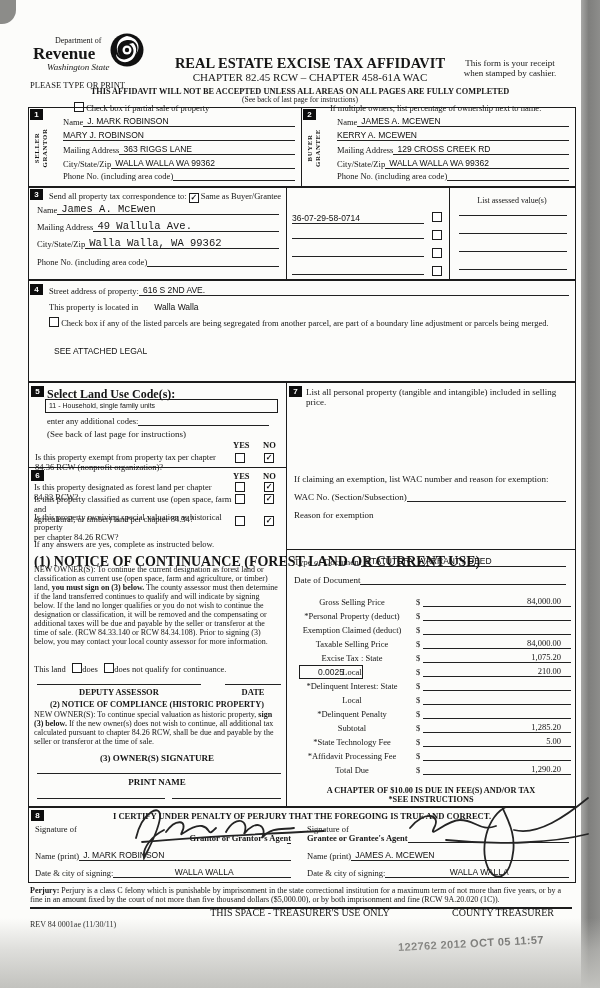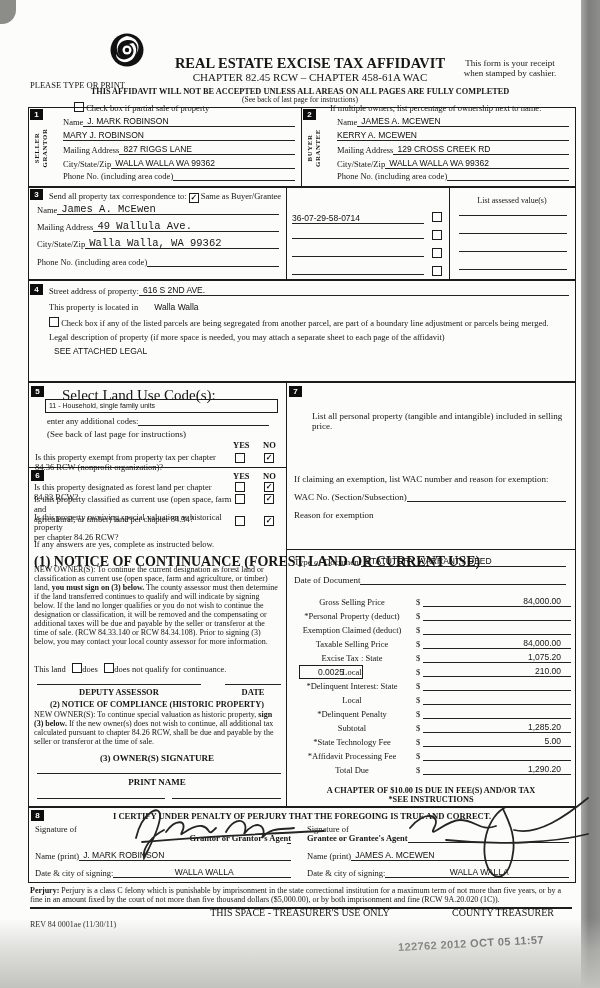--- a/index.html
+++ b/index.html
@@ -26,39 +26,44 @@
   .sideways{transform:rotate(-90deg);transform-origin:center;}
   .f85{font-size:8.5px;line-height:10px;}
   .f8{font-size:8px;line-height:9px;}
   .f75{font-size:7.5px;line-height:8.5px;}
   .f9{font-size:9px;line-height:10px;}
   .val{font-family:"Liberation Sans",sans-serif;font-size:8.5px;color:#0f0f0f;}
   .mrow{position:absolute;display:flex;align-items:flex-end;height:13px;font-size:8.5px;}
   .mlabel{width:122px;text-align:center;white-space:nowrap;}
   .mdollar{width:10px;text-align:center;}
   .mline{flex:1;border-bottom:1px solid #222;text-align:right;}
-  .mval{font-family:Liberation Sans, sans-serif;font-size:8.5px;padding-right:10px;margin-top:40px;}
+  .mval{font-family:Liberation Serif, serif;font-size:8.5px;padding-right:10px;margin-top:40px;}
   .para{text-align:left;}
   svg.sig{position:absolute;pointer-events:none;}
   .gray-strip{position:absolute;top:0;right:0;width:19px;height:988px;
       background:linear-gradient(90deg,#a8a8a6,#7f7f7d 40%,#8d8d8b);}
   .bottom-band{position:absolute;left:0;bottom:0;width:600px;height:70px;
       background:linear-gradient(180deg,rgba(200,200,196,0) 0%,rgba(198,198,194,.55) 45%,#c2c2be 100%);}
   .corner{position:absolute;left:0;top:0;width:16px;height:24px;background:#6f6f6d;border-radius:0 0 14px 0;opacity:.8;}
   .stamp{position:absolute;left:398px;top:941px;transform:rotate(-3deg);transform-origin:left center;
       font-family:"Liberation Sans",sans-serif;font-weight:bold;font-size:11px;color:#4a4a48;letter-spacing:.4px;}
 </style>
 </head>
 <body>
 
 <div class="page">
 
   <div class="corner"></div>
   <div class="gray-strip"></div>
 
+  <div class="abs" style="left:33px;top:36px;">
+    <div class="ser f8" style="padding-left:22px;">Department of</div>
+    <div class="ser b" style="font-size:17px;line-height:17px;">Revenue</div>
+    <div class="ser i" style="font-size:9px;padding-left:14px;">Washington State</div>
+  </div>
   <svg class="abs" style="left:108px;top:31px;" width="38" height="38" viewBox="0 0 38 38">
     <circle cx="19" cy="19" r="16.5" fill="#111"></circle>
     <path d="M19 5 C9 7 6 18 12 25 C7 19 10 10 19 9 C28 8 32 16 28 23 C33 17 31 7 19 5 Z" fill="#fff"></path>
     <path d="M25 12 C31 17 28 29 19 31 C13 32 8 28 8 23 C10 28 16 30 21 27 C27 24 27 16 21 13 Z" fill="#fff"></path>
     <circle cx="19" cy="19" r="4.5" fill="#fff"></circle>
     <circle cx="19" cy="19" r="2.2" fill="#111"></circle>
   </svg>
 
   <div class="abs ser b ctr" style="left:120px;top:55px;width:380px;font-size:14.5px;">REAL ESTATE EXCISE TAX AFFIDAVIT</div>
   <div class="abs ser ctr" style="left:120px;top:71px;width:380px;font-size:11px;">CHAPTER 82.45 RCW – CHAPTER 458-61A WAC</div>
@@ -85,21 +90,21 @@
     </div>
     <div class="frow f85 ser" style="left:34px;top:8px;width:232px;">
       <span class="flbl">Name</span>
       <span class="fill val">J. MARK ROBINSON</span>
     </div>
     <div class="frow f85 ser" style="left:34px;top:22px;width:232px;">
       <span class="fill val" style="padding-left:0;">MARY J. ROBINSON</span>
     </div>
     <div class="frow f85 ser" style="left:34px;top:36px;width:232px;">
       <span class="flbl">Mailing Address</span>
-      <span class="fill val">827 RIGGS LANE</span>
+      <span class="fill val">363 RIGGS LANE</span>
     </div>
     <div class="frow f85 ser" style="left:34px;top:50px;width:232px;">
       <span class="flbl">City/State/Zip</span>
       <span class="fill val">WALLA WALLA WA  99362</span>
     </div>
     <div class="frow f85 ser" style="left:34px;top:63px;width:232px;">
       <span class="flbl">Phone No. (including area code)</span>
       <span class="fill"></span>
     </div>
 
@@ -187,31 +192,30 @@
       <span class="fill val">616 S 2ND AVE.</span>
     </div>
     <div class="abs ser f85" style="left:20px;top:22px;">
       <span>This property is located in</span>
       <span class="val" style="margin-left:14px;">Walla Walla</span>
     </div>
     <div class="abs ser f85" style="left:20px;top:37px;width:520px;">
       <span class="cb"></span>
       <span>Check box if any of the listed parcels are being segregated from another parcel, are part of a boundary line adjustment or parcels being merged.</span>
     </div>
-    <div class="abs ser f85" style="left:20px;top:52px;width:520px;">Legal description of property (if more space is needed, you may attach a separate sheet to each page of the affidavit)</div>
     <div class="abs val" style="left:25px;top:66px;">SEE ATTACHED LEGAL</div>
   </div>
 
   <div class="box" style="left:28px;top:381px;width:546px;height:425px;">
     <div class="vline" style="left:257px;top:0;height:425px;"></div>
     <div class="hline" style="left:0;top:85px;width:257px;"></div>
     <div class="hline" style="left:257px;top:167px;width:289px;"></div>
 
     <div class="numsq" style="left:2px;top:4px;">5</div>
-    <div class="abs ser" style="left:33px;top:5px;font-size:15px;">Select Land Use Code(s):</div>
+    <div class="abs ser" style="left:18px;top:5px;font-size:12px;font-weight:bold;">Select Land Use Code(s):</div>
     <div class="abs san" style="left:16px;top:17px;width:228px;height:12px;border:1.5px solid #1c1c1c;font-size:7px;line-height:12px;padding-left:3px;">11 - Household, single family units</div>
     <div class="frow f85 ser" style="left:18px;top:34px;width:222px;">
       <span class="flbl">enter any additional codes:</span>
       <span class="fill"></span>
     </div>
     <div class="abs ser" style="left:18px;top:47px;font-size:9px;">(See back of last page for instructions)</div>
     <div class="abs ser f85 b" style="left:204px;top:58px;">YES</div>
     <div class="abs ser f85 b" style="left:234px;top:58px;">NO</div>
     <div class="abs ser f85" style="left:6px;top:70px;width:195px;">
       <div>Is this property exempt from property tax per chapter</div>
@@ -258,21 +262,21 @@
     <div class="abs ser para f8" style="left:5px;top:328px;width:246px;">
       <span>NEW OWNER(S): To continue special valuation as historic property, </span><span class="b">sign (3) below.</span><span> If the new owner(s) does not wish to continue, all additional tax calculated pursuant to chapter 84.26 RCW, shall be due and payable by the seller or transferor at the time of sale.</span>
     </div>
     <div class="abs ser b ctr f9" style="left:5px;top:371px;width:246px;">(3)  OWNER(S) SIGNATURE</div>
     <div class="abs ln" style="left:8px;top:391px;width:244px;"></div>
     <div class="abs ser b ctr f9" style="left:5px;top:395px;width:246px;">PRINT NAME</div>
     <div class="abs ln" style="left:8px;top:416px;width:128px;"></div>
     <div class="abs ln" style="left:143px;top:416px;width:109px;"></div>
 
     <div class="numsq" style="left:260px;top:4px;">7</div>
-    <div class="abs ser f9" style="left:283px;top:5px;width:258px;margin-top:24px;">List all  personal property (tangible and intangible) included in selling price.</div>
+    <div class="abs ser f9" style="left:277px;top:5px;width:258px;">List all  personal property (tangible and intangible) included in selling price.</div>
 
     <div class="abs ser f9" style="left:265px;top:92px;width:275px;">If claiming an exemption, list WAC number and reason for exemption:</div>
     <div class="frow f9 ser" style="left:265px;top:110px;width:272px;">
       <span class="flbl">WAC No. (Section/Subsection)</span>
       <span class="fill"></span>
     </div>
     <div class="abs ser f9" style="left:265px;top:128px;">Reason for exemption</div>
 
     <div class="frow f9 ser" style="left:265px;top:193px;width:272px;">
       <span class="flbl">Date of Document</span>

